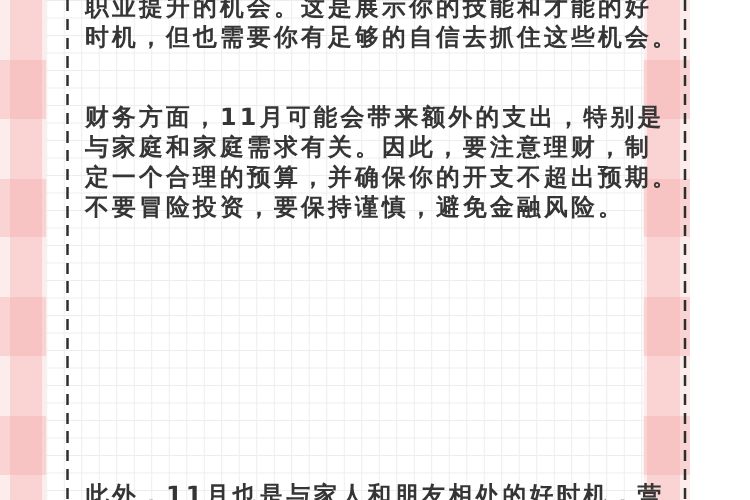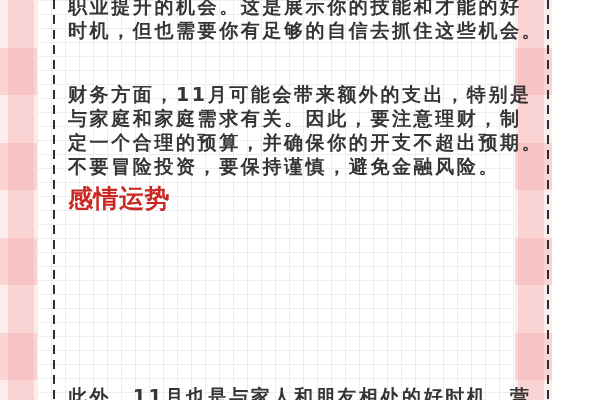--- a/index.html
+++ b/index.html
@@ -82,18 +82,17 @@
   <div class="dash right"></div>
 
   <p class="txt p-career">职业提升的机会。这是展示你的技能和才能的好
 时机，但也需要你有足够的自信去抓住这些机会。</p>
 
   <p class="txt p-finance">财务方面，11月可能会带来额外的支出，特别是
 与家庭和家庭需求有关。因此，要注意理财，制
 定一个合理的预算，并确保你的开支不超出预期。
 不要冒险投资，要保持谨慎，避免金融风险。</p>
 
-  <h2 class="heading">感情运势</h2>
 
 
   <p class="txt p-family">此外，11月也是与家人和朋友相处的好时机，营</p>
 
 </div>
 
 </body></html>

